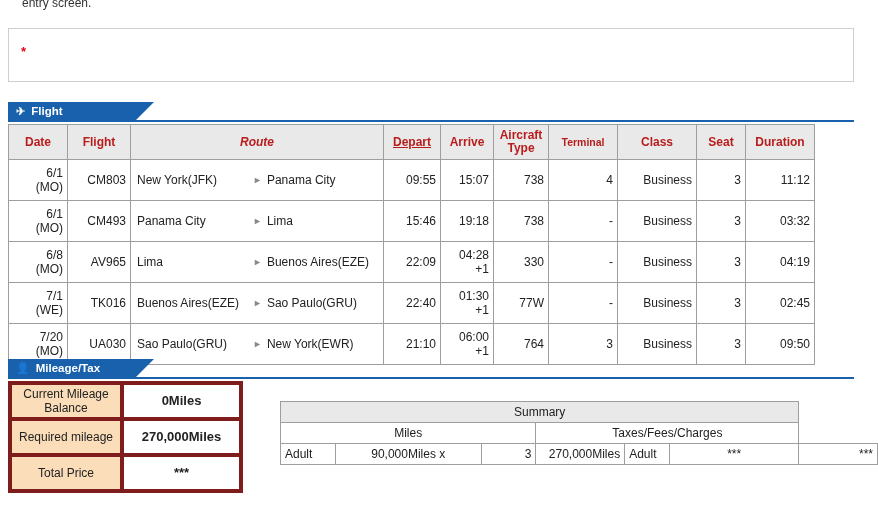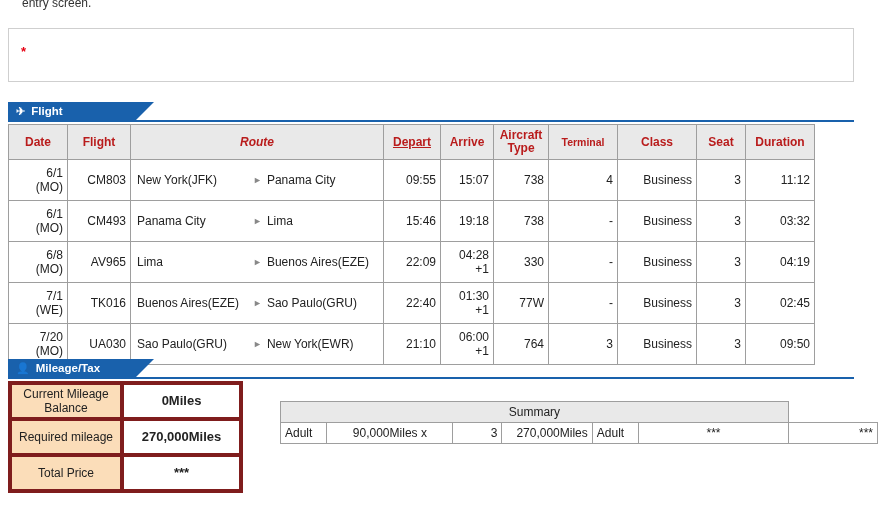--- a/index.html
+++ b/index.html
@@ -376,20 +376,24 @@
     </tr>
   </tbody>
 </table>
 
 <table class="summary-table">
   <tbody>
     <tr>
       <td class="summary-head" colspan="6">Summary</td>
     </tr>
     <tr>
+      <td class="sub-head" colspan="3" style="width:280px;">Miles</td>
+      <td class="sub-head" colspan="3" style="width:268px;">Taxes/Fees/Charges</td>
+    </tr>
+    <tr>
       <td class="cell-l" style="width:38px;">Adult</td>
       <td class="cell-c" style="width:120px;">90,000Miles x</td>
       <td class="cell-r" style="width:42px;">3</td>
       <td class="cell-r" style="width:82px;">270,000Miles</td>
       <td class="cell-l" style="width:38px;">Adult</td>
       <td class="cell-c" style="width:148px;">***</td>
       <td class="cell-r" style="width:84px;">***</td>
     </tr>
   </tbody>
 </table>

